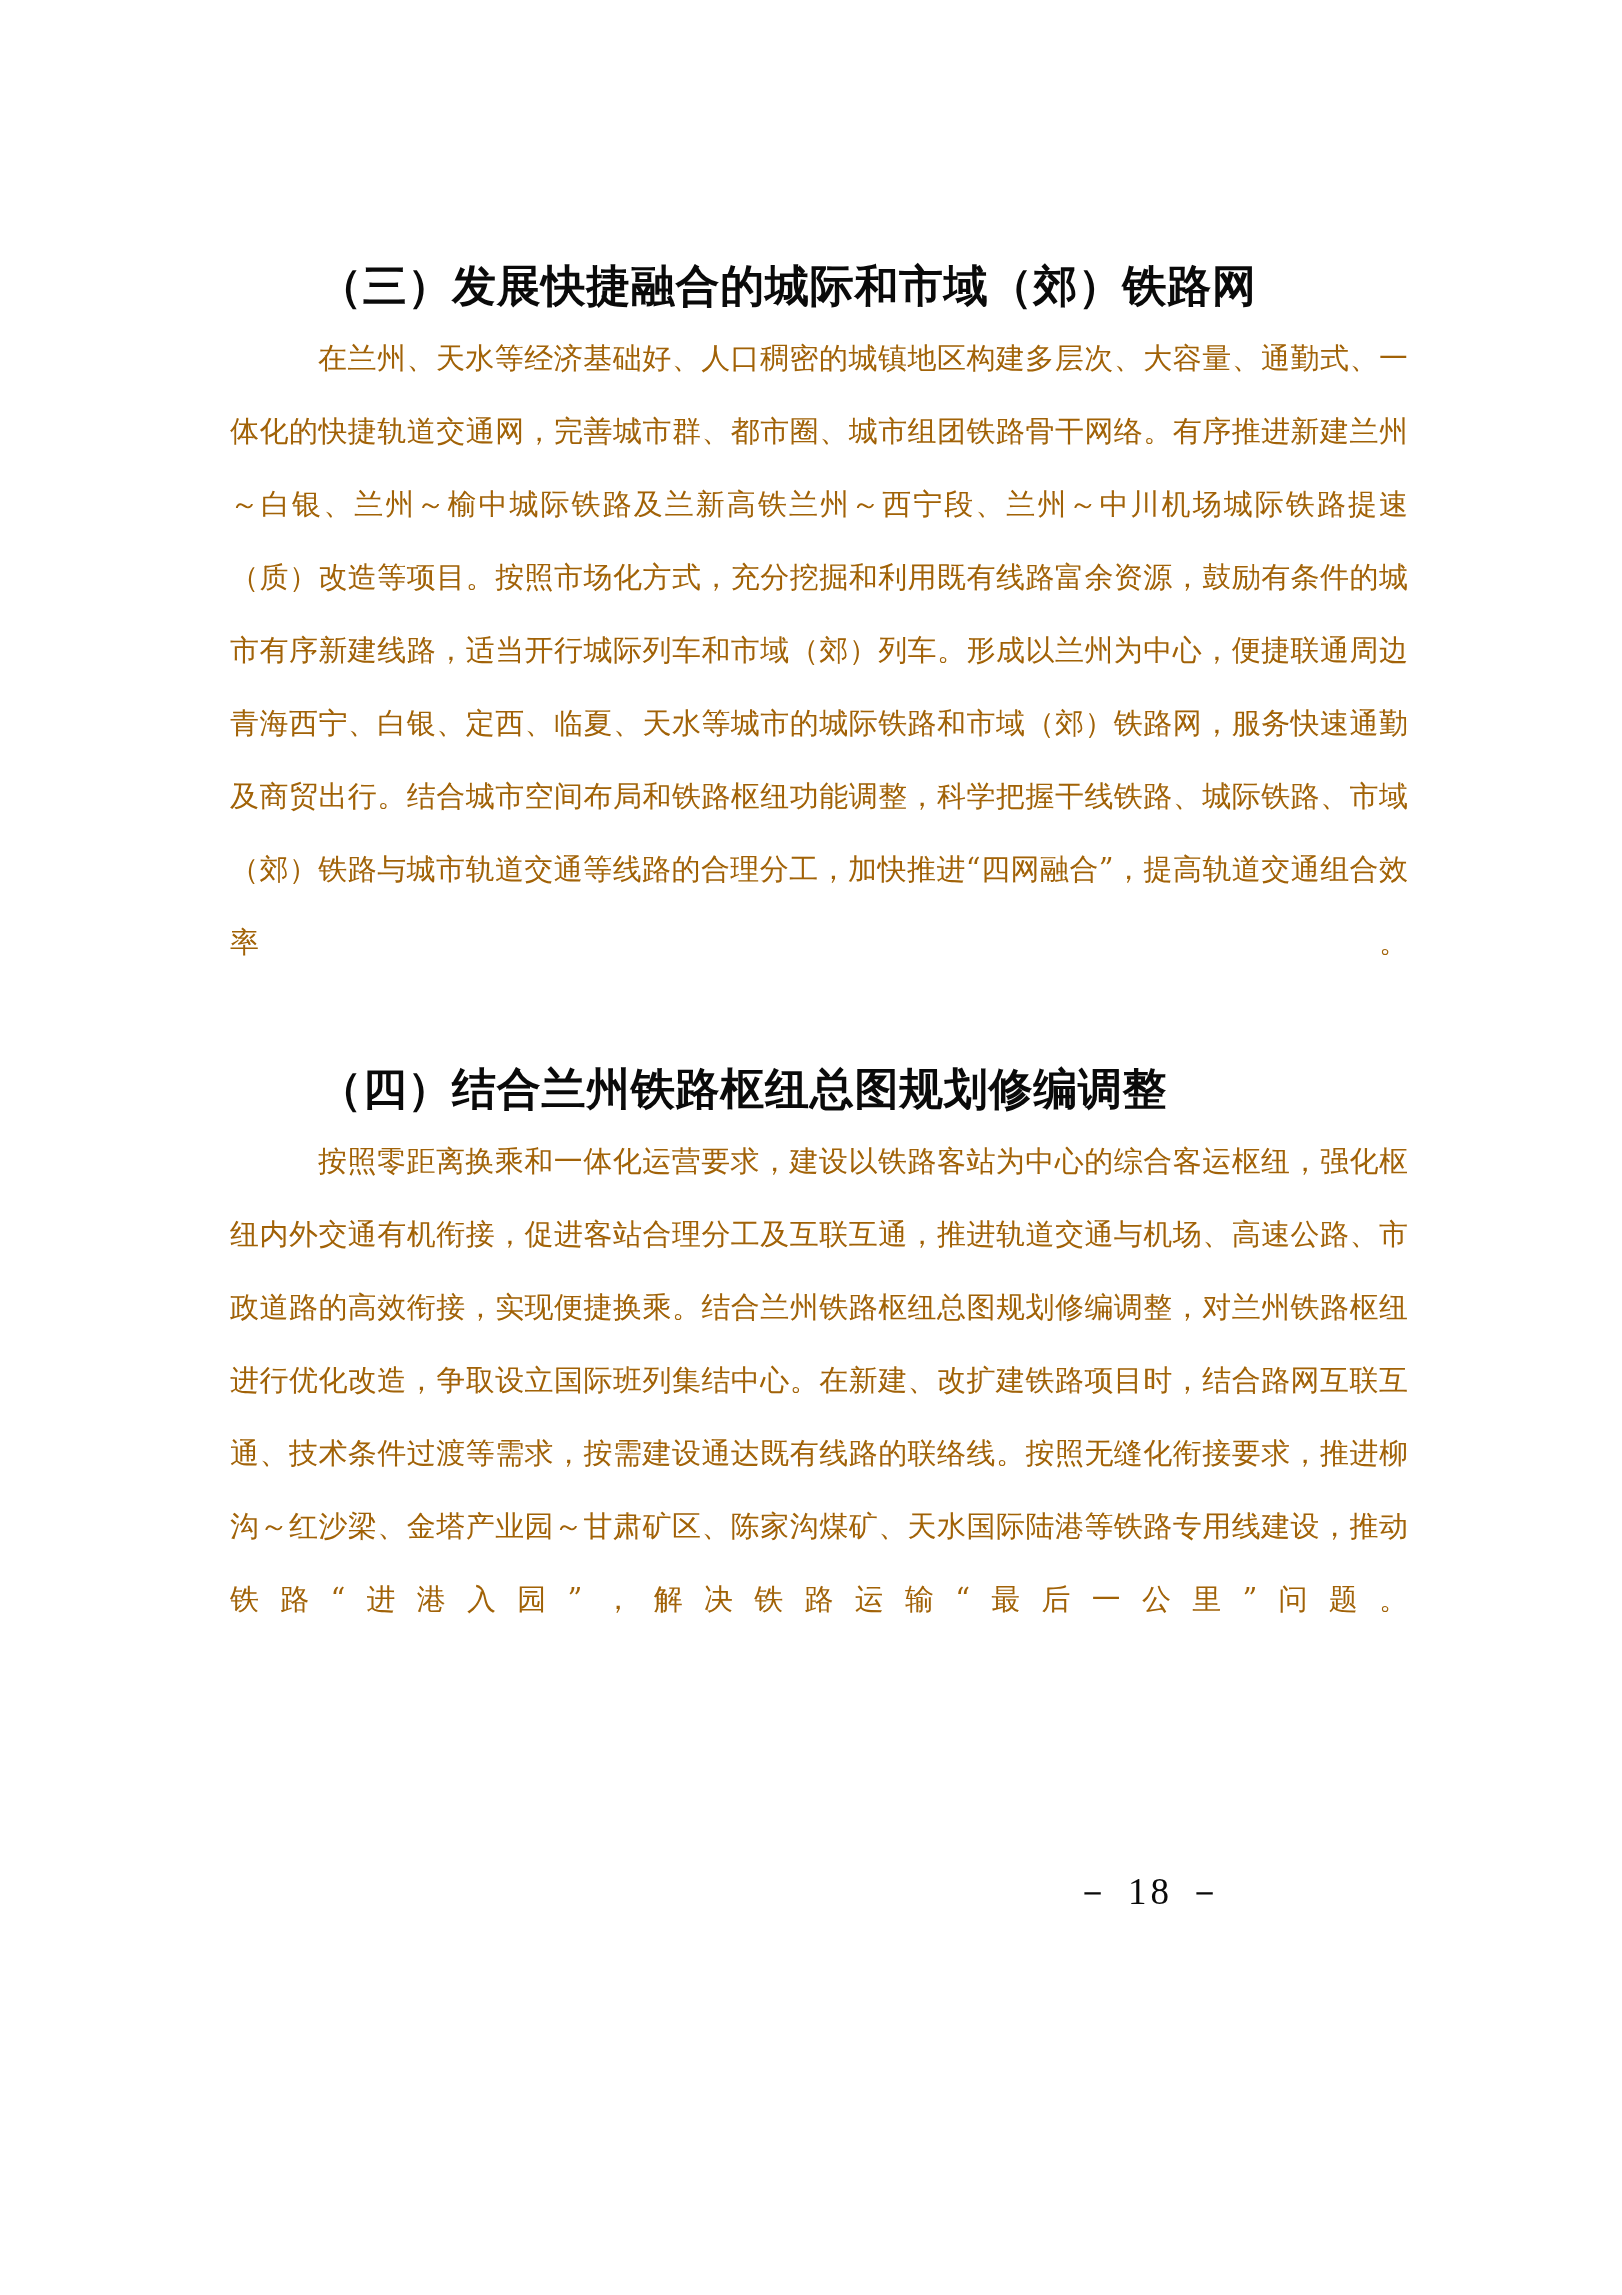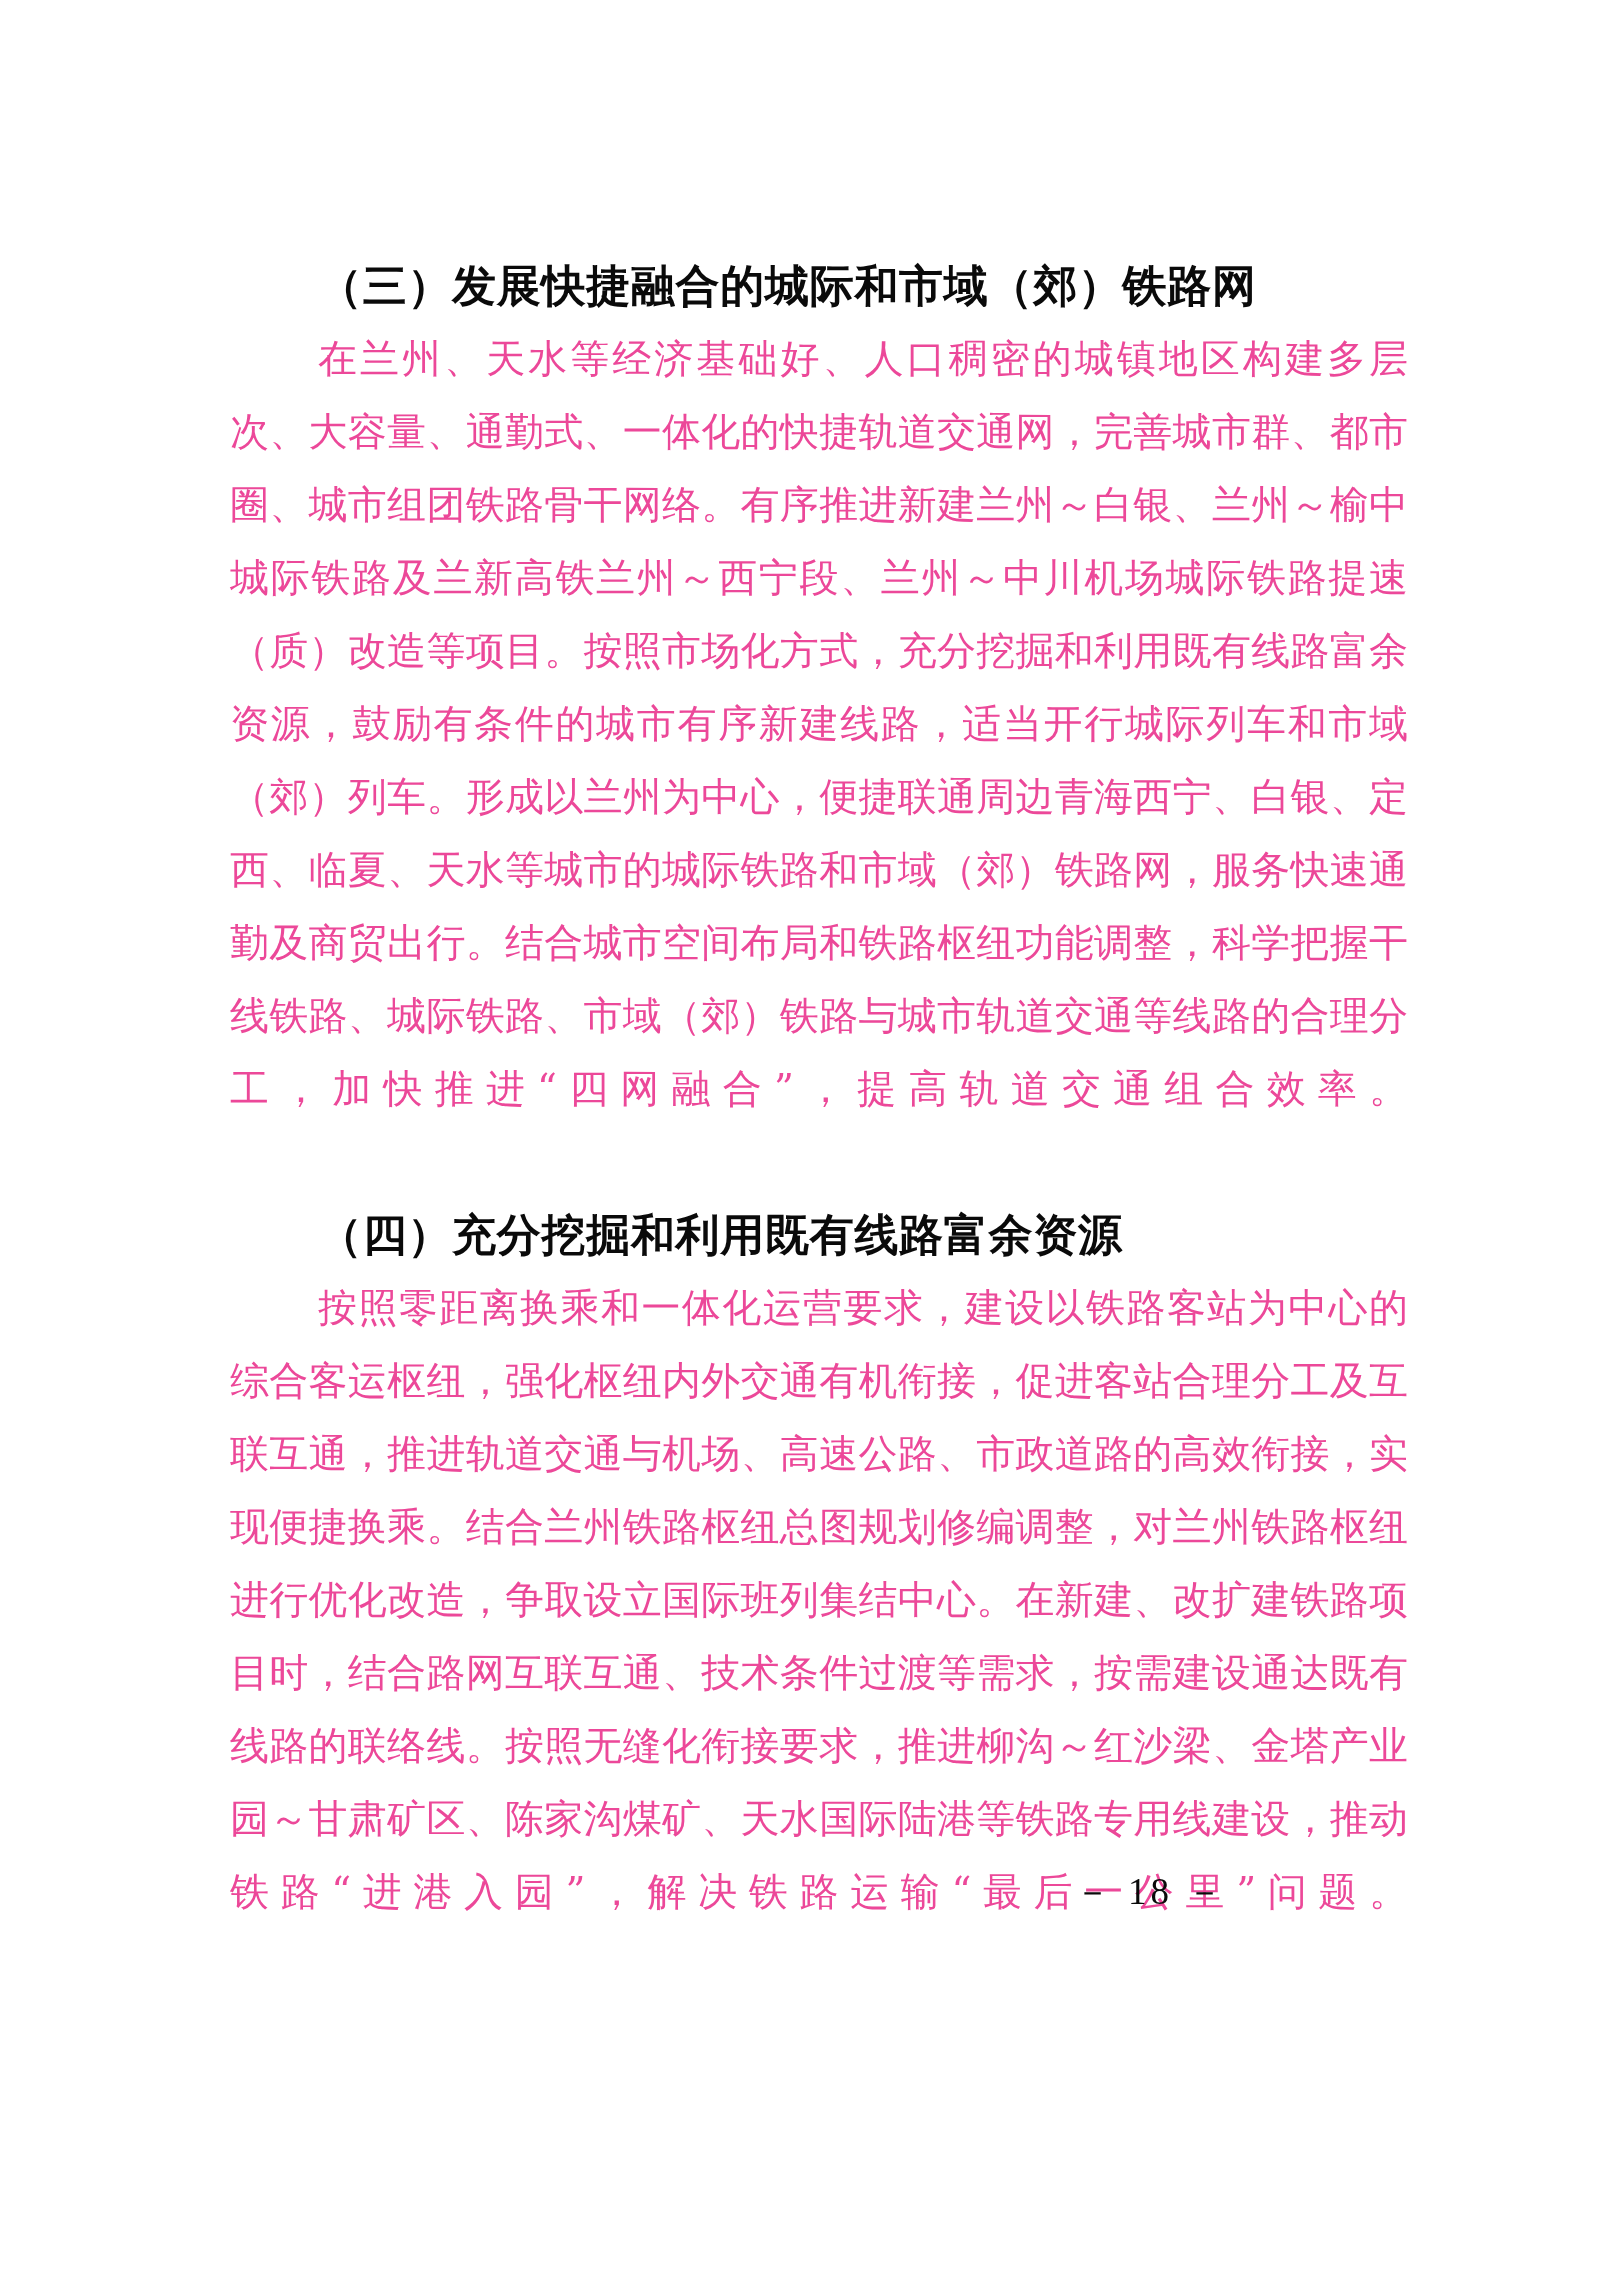--- a/index.html
+++ b/index.html
@@ -17,23 +17,23 @@
   }
   .content {
     position: absolute;
     left: 230px;
     top: 249px;
     width: 1178px;
   }
   
   .para {
     font-family: "DejaVu Serif", "Liberation Serif", serif;
-    font-size: 39px;
+    font-size: 29px;
     line-height: 73px;
-    color: #ec4899;
+    color: #a16207;
     text-align: justify;
     text-justify: inter-character;
     text-indent: 88px;
     margin: 0 0 0 0;
     letter-spacing: 0px;
     font-weight: 500;
     -webkit-font-smoothing: antialiased;
   }
   
   .para::after {
@@ -72,21 +72,21 @@
 <body>
 
 <div class="page">
 
   <div class="content">
 
     <h2 class="heading">（三）发展快捷融合的城际和市域（郊）铁路网</h2>
 
     <p class="para">在兰州、天水等经济基础好、人口稠密的城镇地区构建多层次、大容量、通勤式、一体化的快捷轨道交通网，完善城市群、都市圈、城市组团铁路骨干网络。有序推进新建兰州～白银、兰州～榆中城际铁路及兰新高铁兰州～西宁段、兰州～中川机场城际铁路提速（质）改造等项目。按照市场化方式，充分挖掘和利用既有线路富余资源，鼓励有条件的城市有序新建线路，适当开行城际列车和市域（郊）列车。形成以兰州为中心，便捷联通周边青海西宁、白银、定西、临夏、天水等城市的城际铁路和市域（郊）铁路网，服务快速通勤及商贸出行。结合城市空间布局和铁路枢纽功能调整，科学把握干线铁路、城际铁路、市域（郊）铁路与城市轨道交通等线路的合理分工，加快推进“四网融合”，提高轨道交通组合效率。</p>
 
-    <h2 class="heading">（四）充分挖掘和利用既有线路富余资源</h2>
+    <h2 class="heading">（四）结合兰州铁路枢纽总图规划修编调整</h2>
 
     <p class="para">按照零距离换乘和一体化运营要求，建设以铁路客站为中心的综合客运枢纽，强化枢纽内外交通有机衔接，促进客站合理分工及互联互通，推进轨道交通与机场、高速公路、市政道路的高效衔接，实现便捷换乘。结合兰州铁路枢纽总图规划修编调整，对兰州铁路枢纽进行优化改造，争取设立国际班列集结中心。在新建、改扩建铁路项目时，结合路网互联互通、技术条件过渡等需求，按需建设通达既有线路的联络线。按照无缝化衔接要求，推进柳沟～红沙梁、金塔产业园～甘肃矿区、陈家沟煤矿、天水国际陆港等铁路专用线建设，推动铁路“进港入园”，解决铁路运输“最后一公里”问题。</p>
 
   </div>
 
   <div class="footer">
     <span class="page-number">－ 18 －</span>
   </div>
 
 </div>

